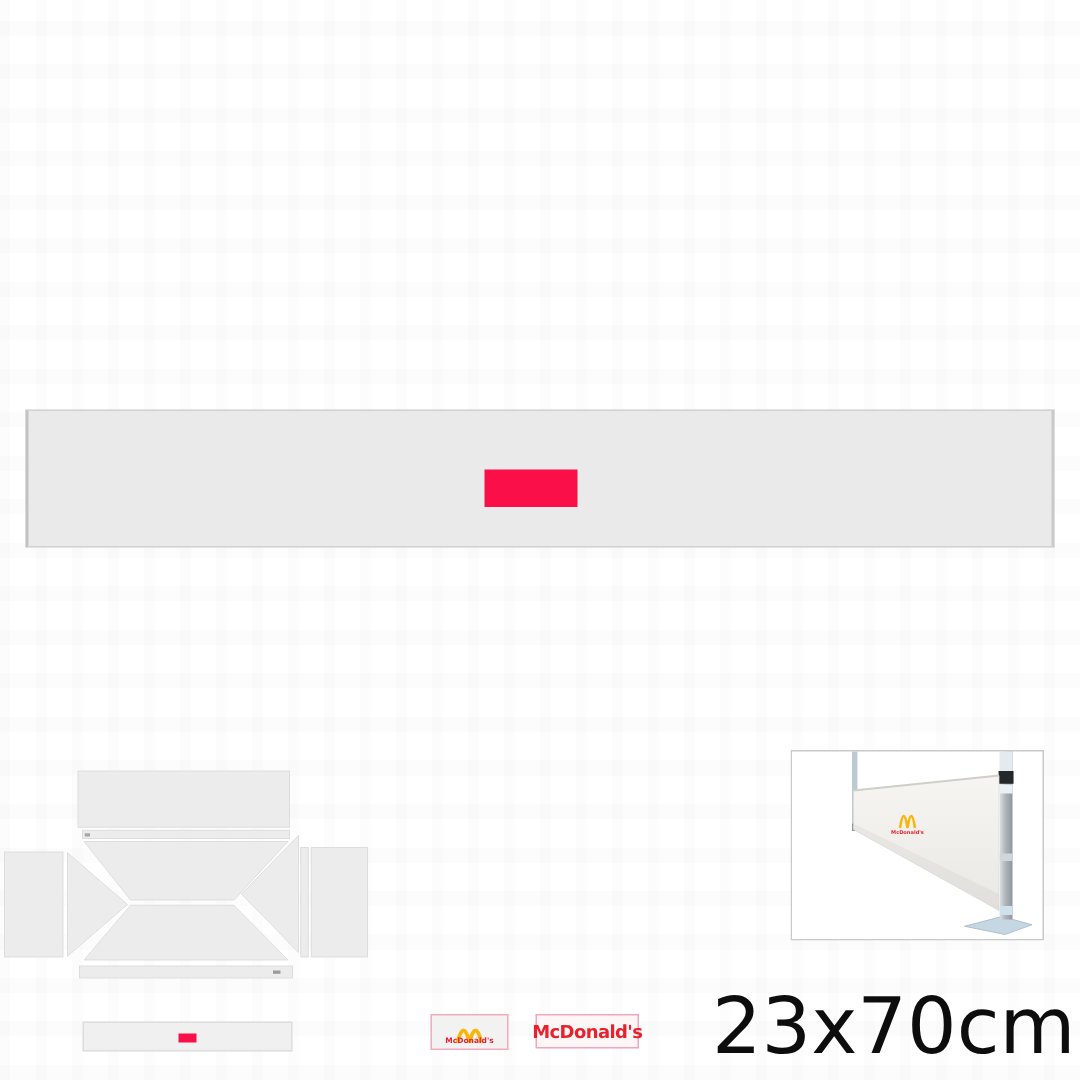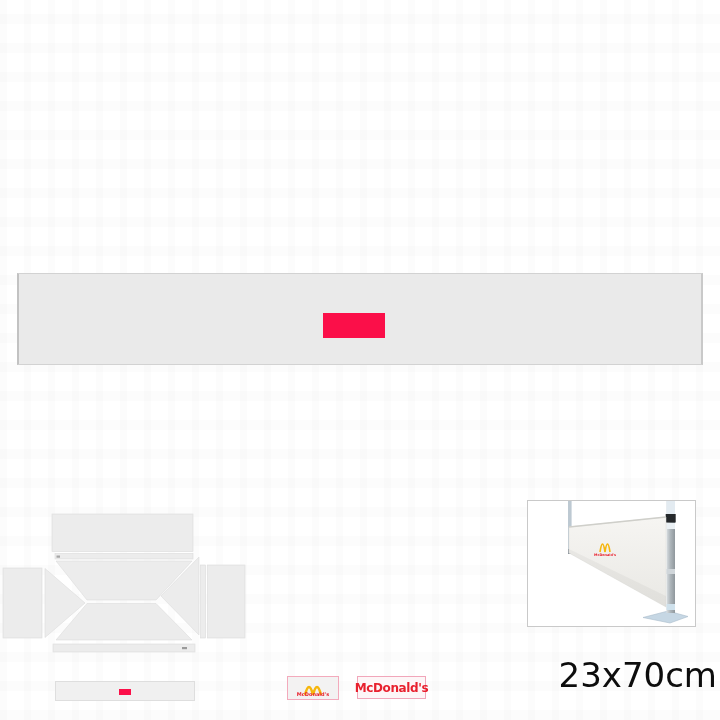--- a/index.html
+++ b/index.html
@@ -45,21 +45,21 @@
     left:357px;top:676px;width:67px;height:21px;
     background:#fdf6f7;border:1px solid #f1a6ba;
     display:flex;align-items:center;justify-content:center;
   }
   .logo-box-wordmark .word{
     font-size:12px;font-weight:bold;color:#e8212e;letter-spacing:-0.4px;
   }
   
   .size-label{
     right:3px;top:656px;
-    font-size:34px;color:#0d0d0d;line-height:1.15;
+    font-size:52px;color:#0d0d0d;line-height:1.15;
     letter-spacing:0px;
   }
 </style>
 </head>
 <body>
 
 <div class="watermark"></div>
 
 <div class="abs main-banner">
   <div class="abs print-rect" style="background: rgb(251, 15, 73);"></div>

